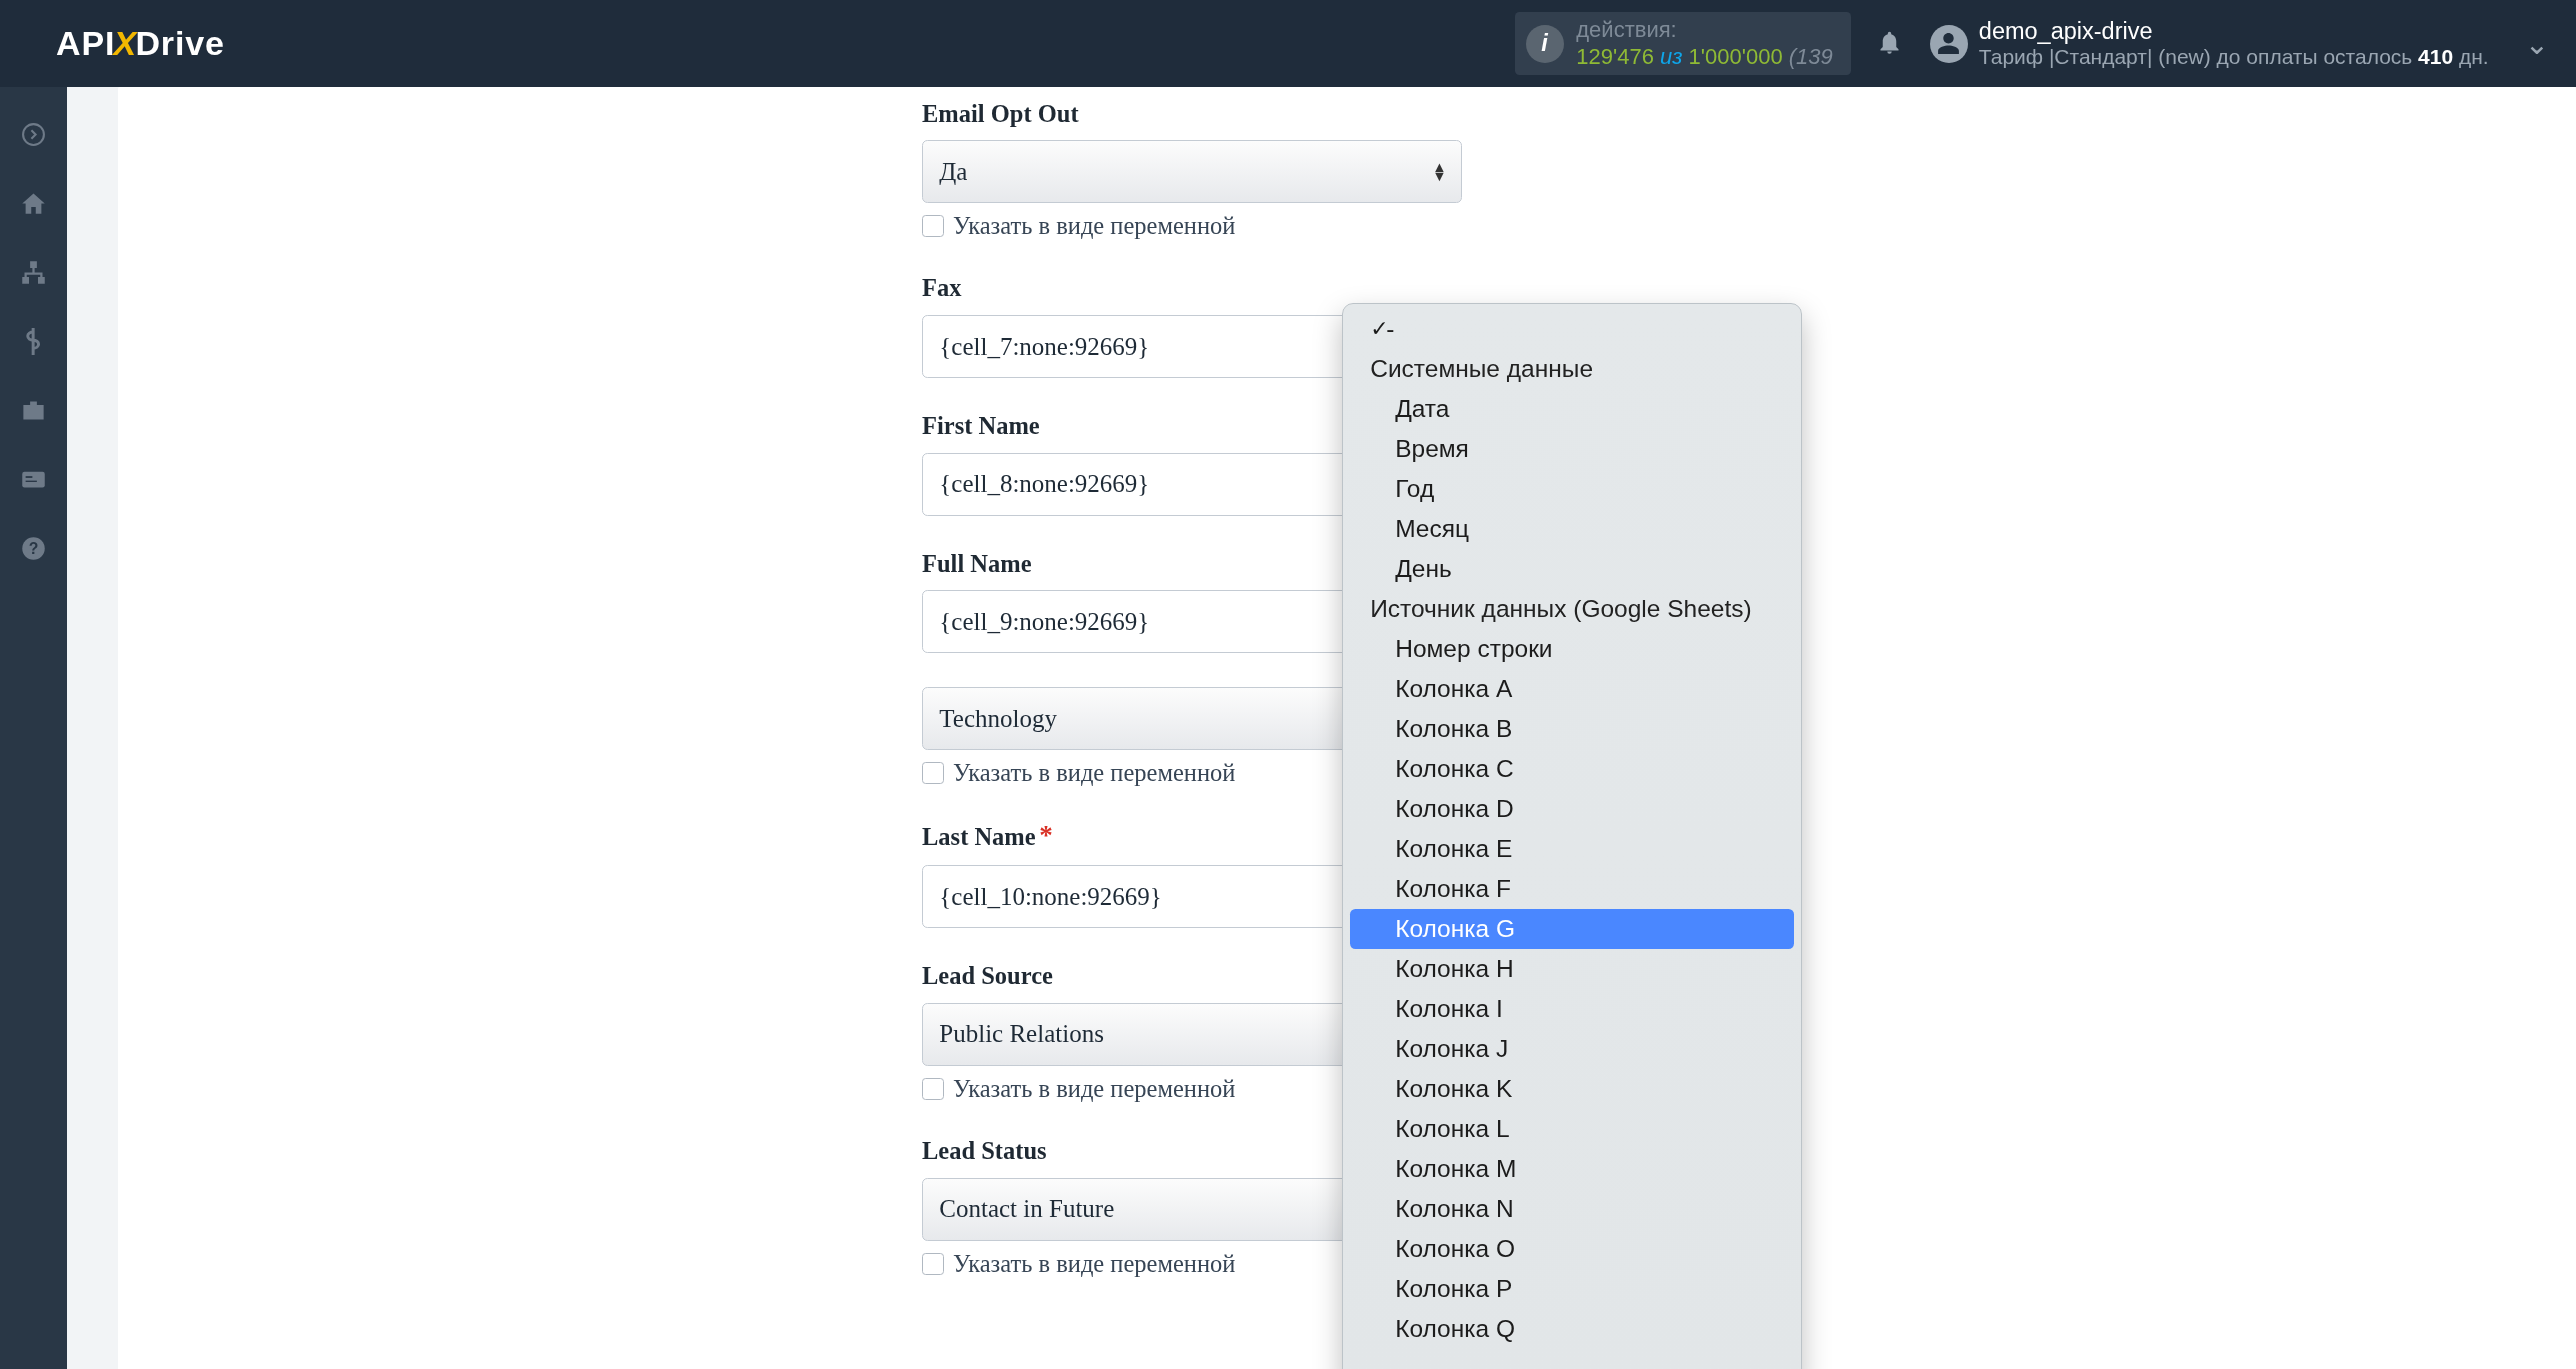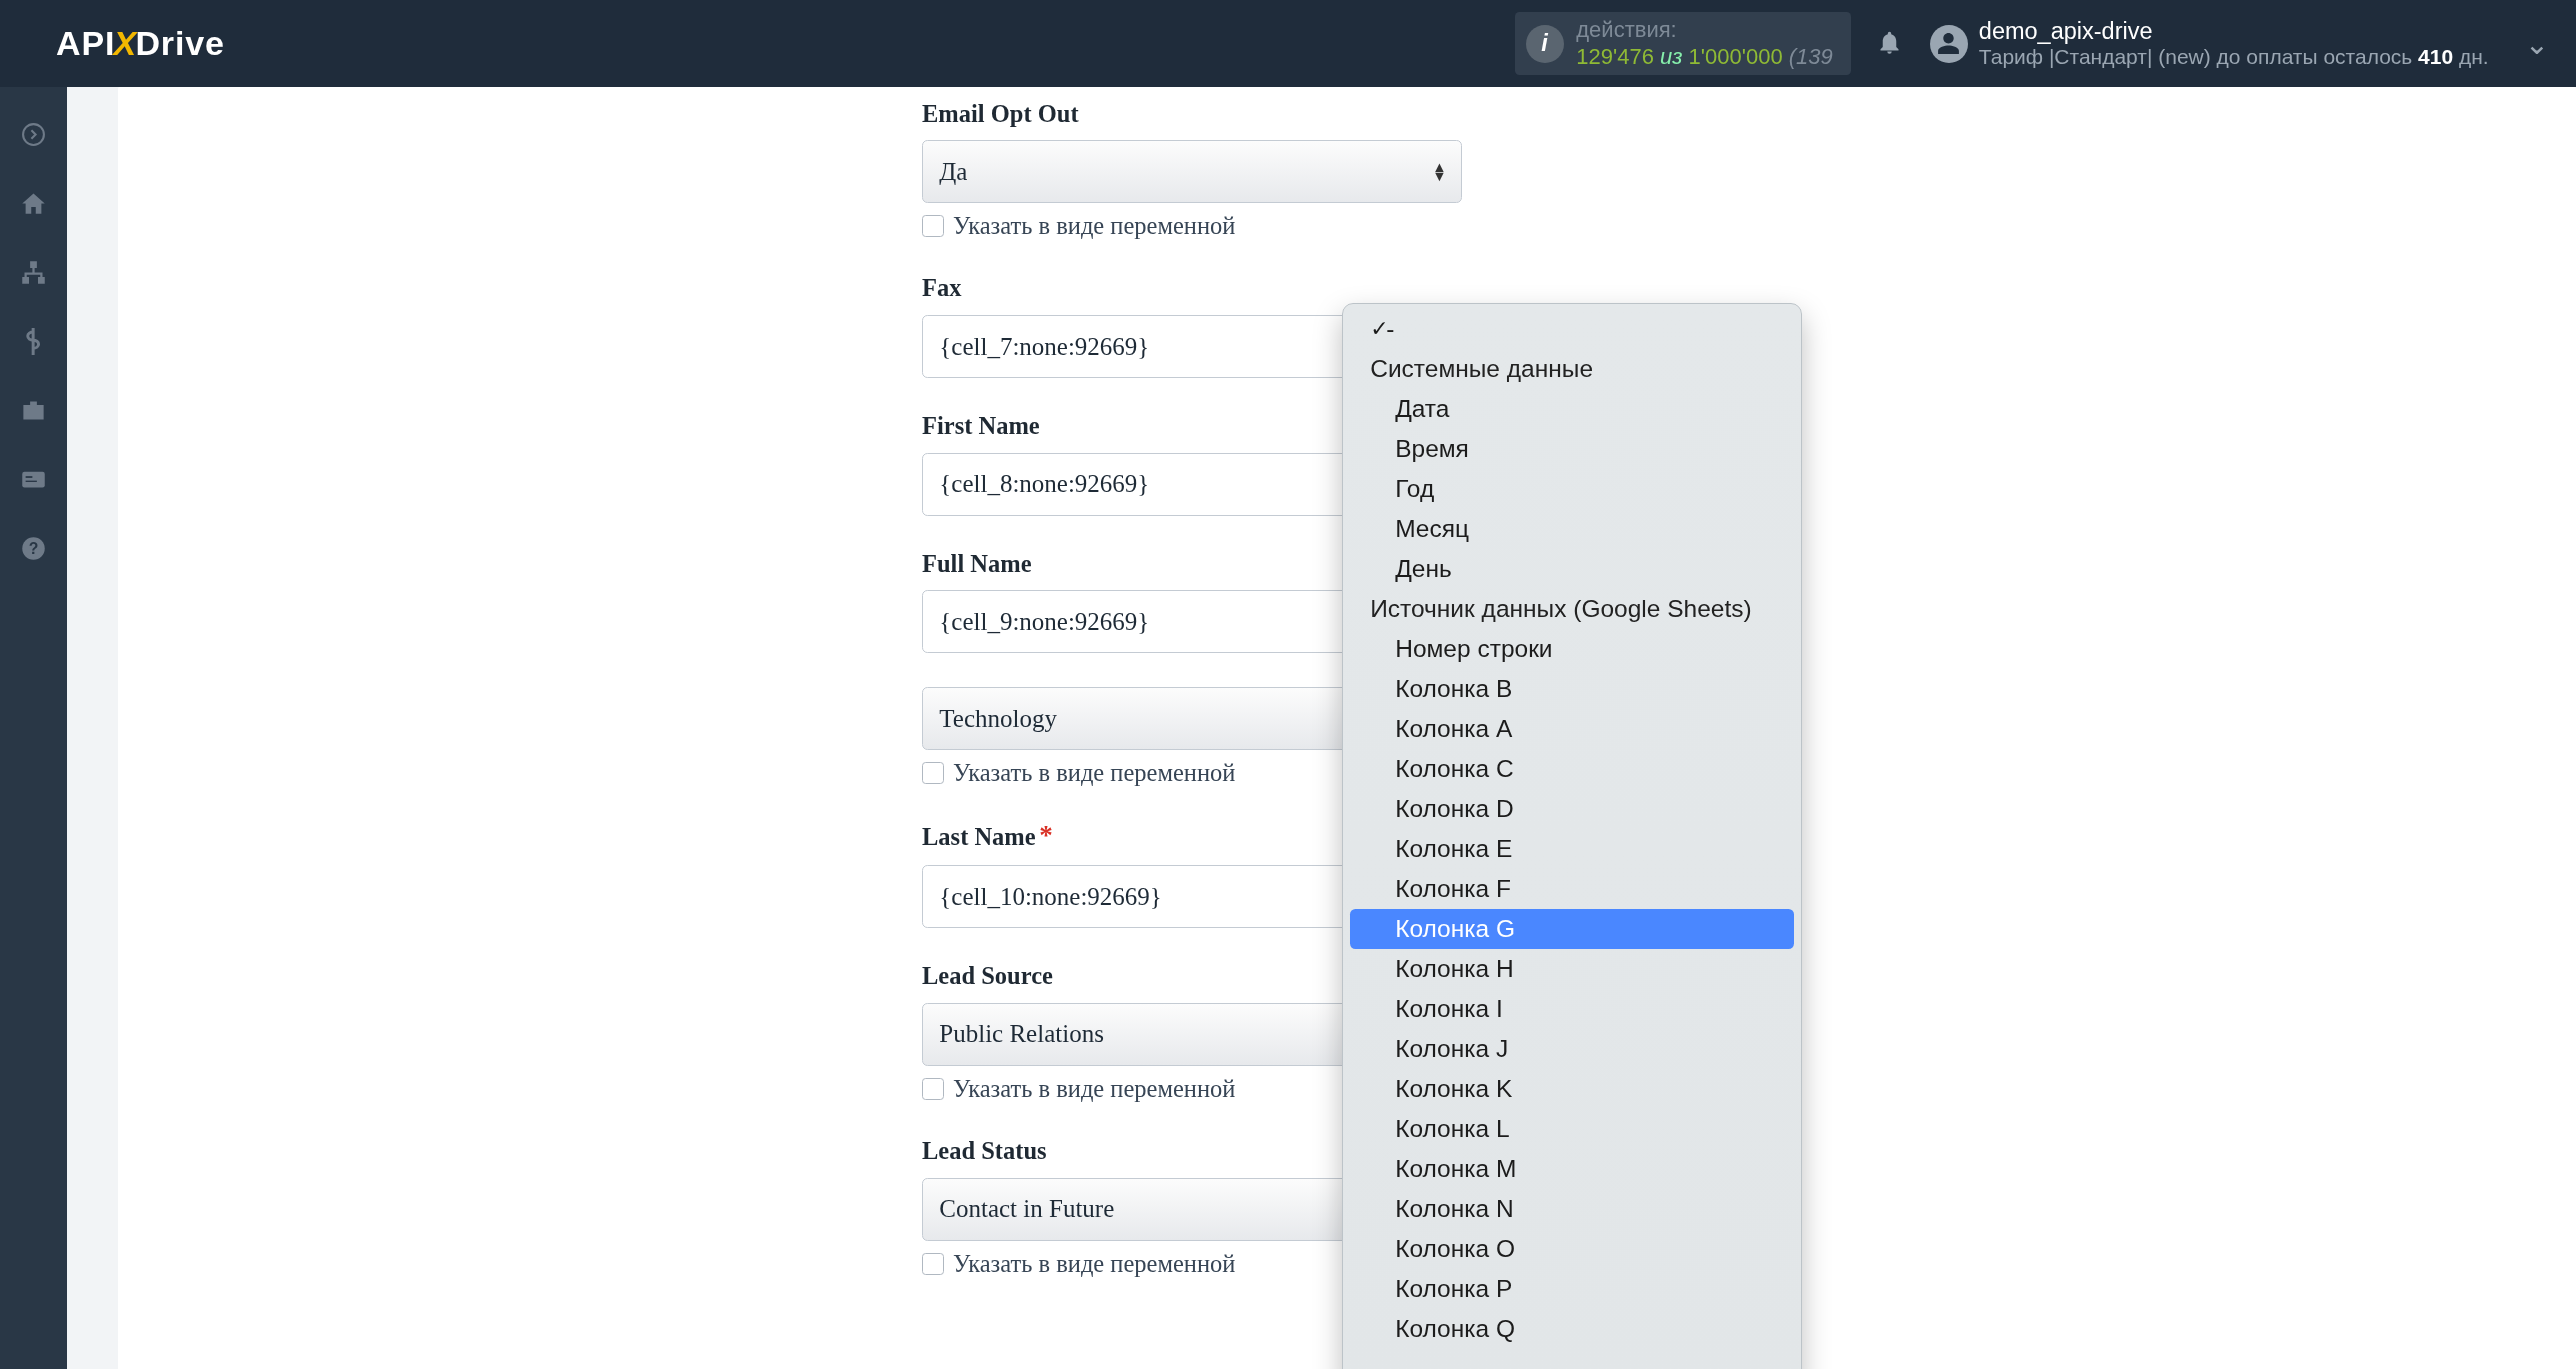--- a/index.html
+++ b/index.html
@@ -50,21 +50,21 @@
   .circle-i {
     width: 38px; height: 38px; border-radius: 50%;
     background: #5a6570; color: #fff;
     display:flex;align-items:center;justify-content:center;
     font-weight:700; font-size:23.5px; font-style: italic;
     margin-right: 12.7px;
   }
   .actions-text { font-size: 22px; line-height: 1.2; }
   .actions-text .l1 { color: #7e8a97; }
   .actions-text .l2 { color: #8fba35; }
-  .actions-text .of { color: #86efac; font-style: italic; }
+  .actions-text .of { color: #0ea5e9; font-style: italic; }
   .actions-text .open { color: #7e8a97; font-style: italic; }
   .bell-wrap { margin-right: 27px; color: #9aa6b2; }
   .userblock { display:flex; align-items:center; color:#9aa6b2; }
   .avatar {
     width: 38px; height: 38px; border-radius: 50%;
     background: #9aa6b2; display:flex;align-items:center;justify-content:center;
     margin-right: 11px;
   }
   .avatar svg { fill: #1f2c3b; }
   .user-text .uname { color:#fff; font-size: 23.5px; }
@@ -344,22 +344,22 @@
       <span>-</span>
     </div>
   <div class="dd-item group">Системные данные</div>
   <div class="dd-item">Дата</div>
   <div class="dd-item">Время</div>
   <div class="dd-item">Год</div>
   <div class="dd-item">Месяц</div>
   <div class="dd-item">День</div>
   <div class="dd-item group">Источник данных (Google Sheets)</div>
   <div class="dd-item">Номер строки</div>
+  <div class="dd-item">Колонка A</div>
   <div class="dd-item">Колонка B</div>
-  <div class="dd-item">Колонка A</div>
   <div class="dd-item">Колонка C</div>
   <div class="dd-item">Колонка D</div>
   <div class="dd-item">Колонка E</div>
   <div class="dd-item">Колонка F</div>
   <div class="dd-item selected">Колонка G</div>
   <div class="dd-item">Колонка H</div>
   <div class="dd-item">Колонка I</div>
   <div class="dd-item">Колонка J</div>
   <div class="dd-item">Колонка K</div>
   <div class="dd-item">Колонка L</div>

